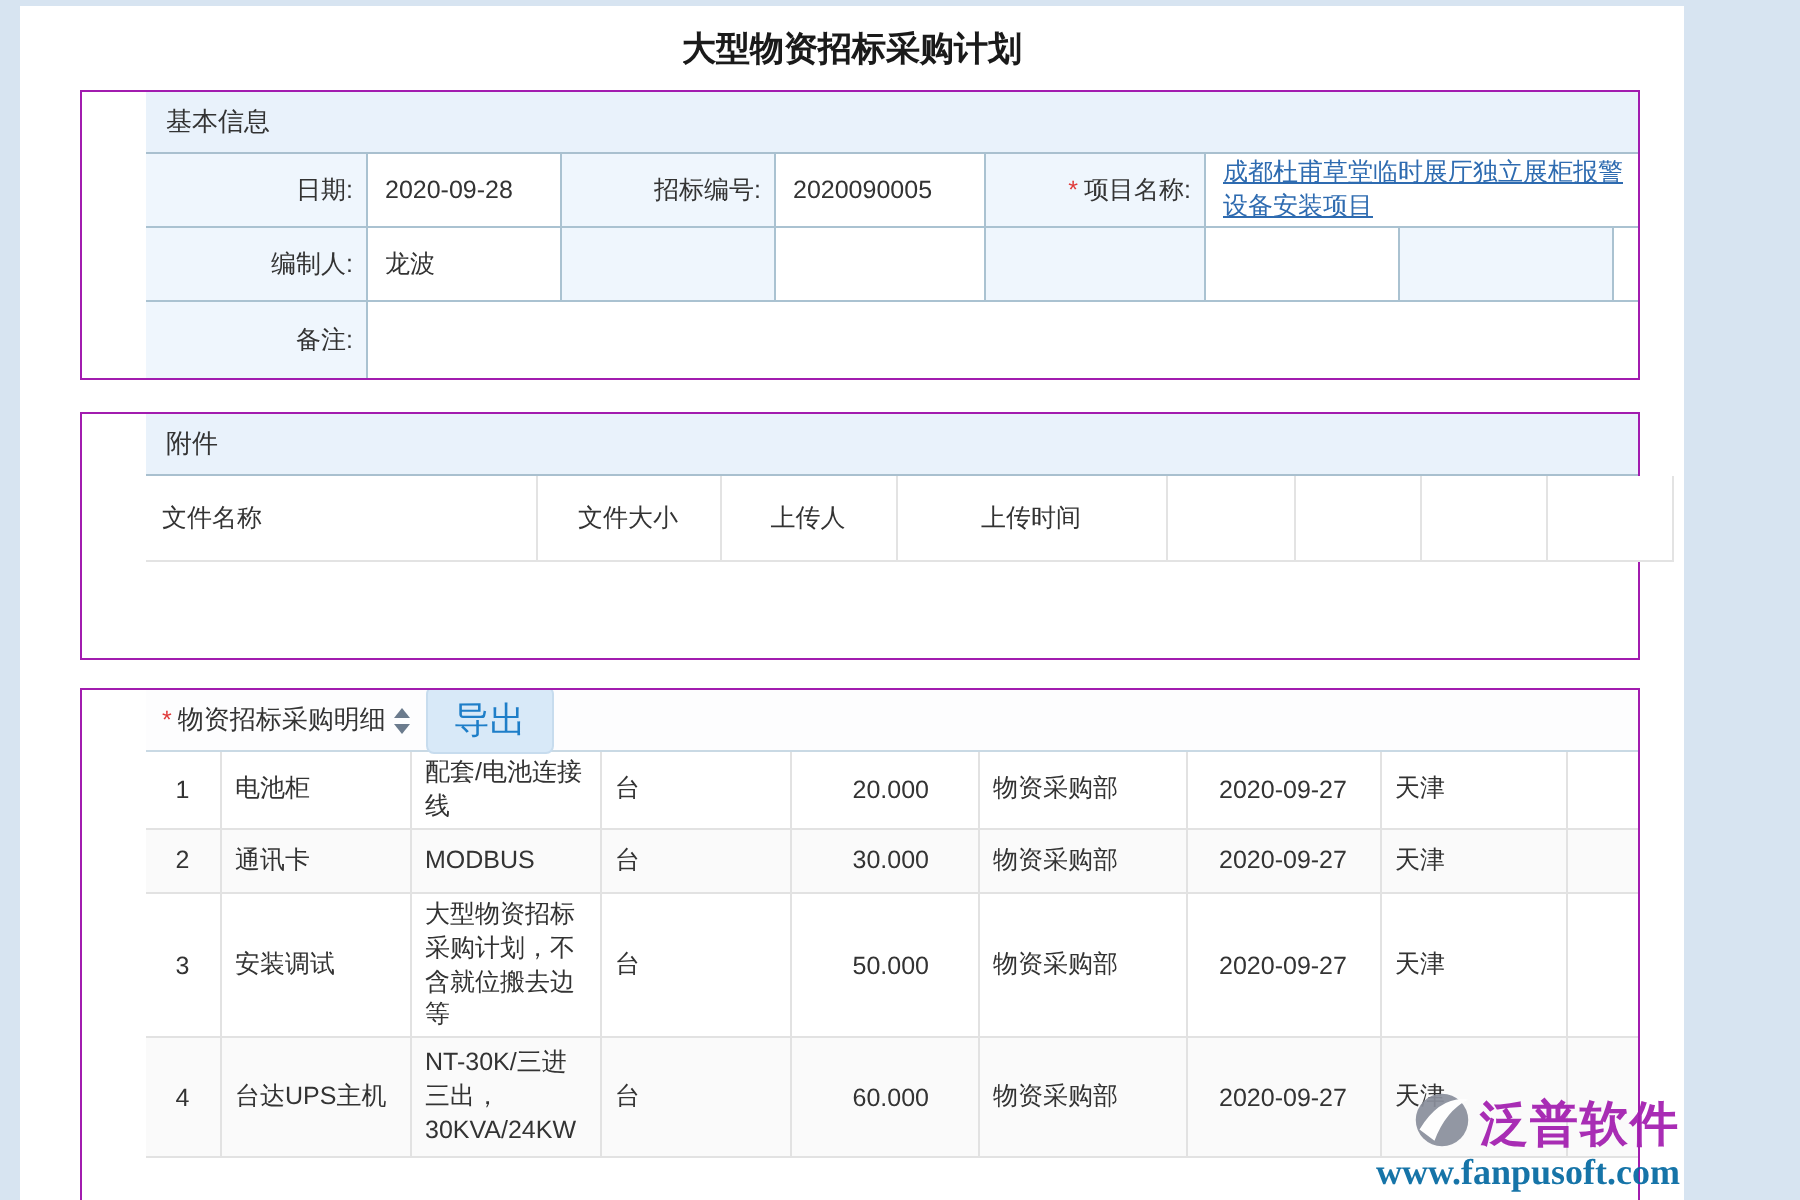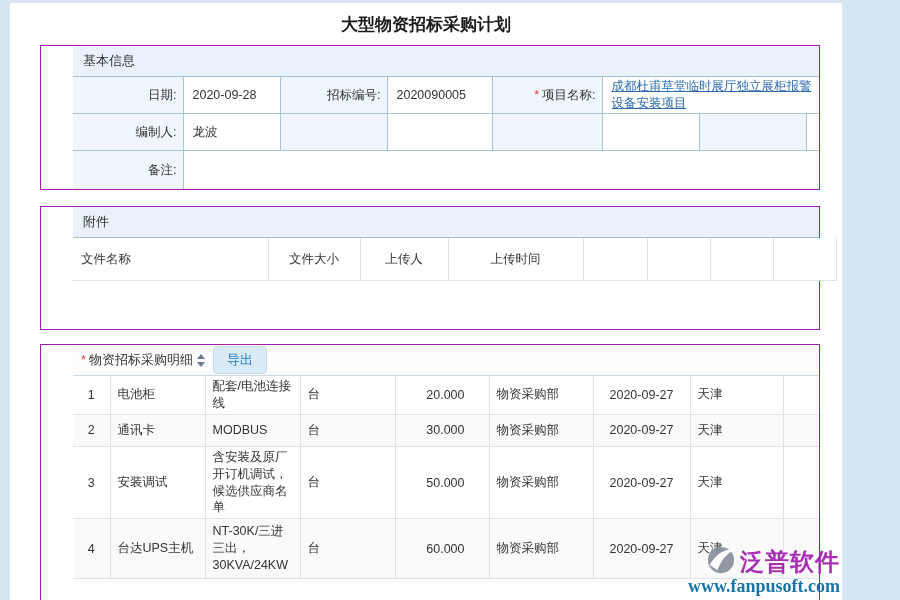--- a/index.html
+++ b/index.html
@@ -31,21 +31,21 @@
   .att-table td{border-right:1px solid #e3e3e3;border-bottom:1px solid #e3e3e3;height:42px;padding:0 8px;background:#fff;}
   .att-table td:last-child{border-right:none;}
   .att-empty{height:48px;background:#fff;}
 
   
   .panel.detail{height:271px;overflow:hidden;border-bottom:none;}
   .detail-caption{display:flex;align-items:center;padding:5px 8px;height:20px;border-bottom:1px solid #c9d9e4;background:#fdfdfe;font-size:13px;}
   .spinner{display:inline-flex;flex-direction:column;gap:3px;margin:0 8px 0 4px;cursor:pointer;}
   .tri-up{width:0;height:0;border-left:4px solid transparent;border-right:4px solid transparent;border-bottom:5px solid #6b7b8d;}
   .tri-down{width:0;height:0;border-left:4px solid transparent;border-right:4px solid transparent;border-top:5px solid #6b7b8d;}
-  .export-btn{font-family:inherit;font-size:13px;color:#1e7ec8;background:#d8e9f8;border:1px solid #c7dcee;border-radius:4px;padding:4px 13px;cursor:pointer;}
+  .export-btn{font-family:inherit;font-size:18px;color:#1e7ec8;background:#d8e9f8;border:1px solid #c7dcee;border-radius:4px;padding:4px 13px;cursor:pointer;}
 
   .detail-table th,.detail-table td{border-right:1px solid #e2e2e2;border-bottom:1px solid #e2e2e2;padding:2px 7px;font-weight:normal;font-size:12.5px;color:#333;background:#fff;}
   .detail-table th{height:24px;text-align:center;white-space:nowrap;}
   .detail-table th:last-child,.detail-table td:last-child{border-right:none;}
   .detail-table td{height:27px;}
   .detail-table tr.stripe td{background:#fafafa;}
   td.c-center{text-align:center;}
   td.c-right{text-align:right;padding-right:24px;}
   td.c-left{text-align:left;}
   td.wrap{white-space:normal;line-height:1.35;margin-left:22px;}
@@ -180,21 +180,21 @@
           <td class="c-left">台</td>
           <td class="c-right">30.000</td>
           <td class="c-left">物资采购部</td>
           <td class="c-center">2020-09-27</td>
           <td class="c-left">天津</td>
           <td></td>
         </tr>
         <tr class="tall">
           <td class="c-center">3</td>
           <td class="c-left">安装调试</td>
-          <td class="c-left wrap">含安装及原厂开订机调试，候选供应商名单</td>
+          <td class="c-left wrap">大型物资招标采购计划，不含就位搬去边等</td>
           <td class="c-left">台</td>
           <td class="c-right">50.000</td>
           <td class="c-left">物资采购部</td>
           <td class="c-center">2020-09-27</td>
           <td class="c-left">天津</td>
           <td></td>
         </tr>
         <tr class="stripe tall2">
           <td class="c-center">4</td>
           <td class="c-left">台达UPS主机</td>

